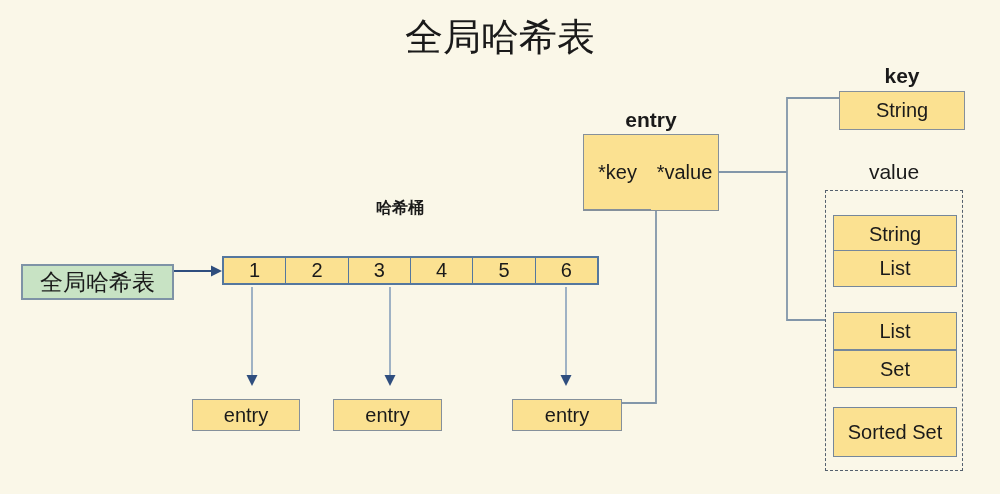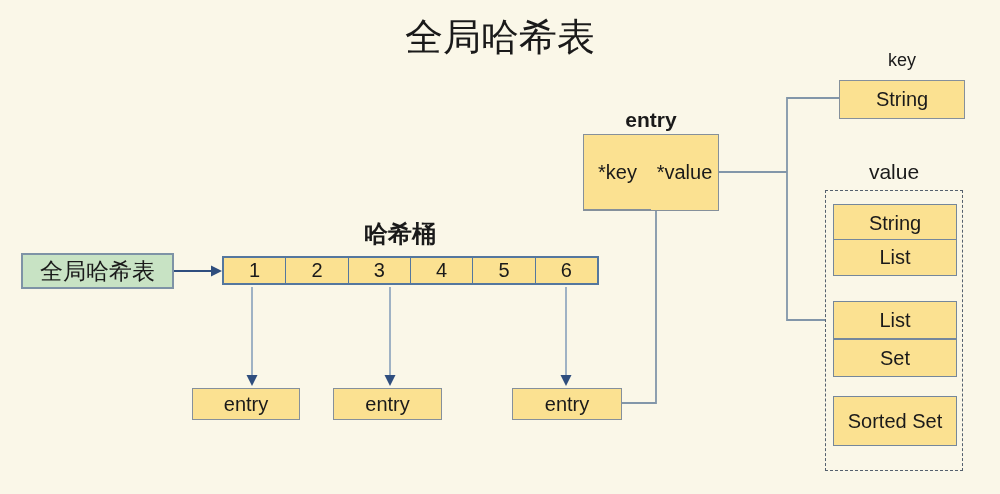--- a/index.html
+++ b/index.html
@@ -36,33 +36,34 @@
   .connectors .drop-line   { stroke: var(--drop_line); stroke-width: 2; }
   .connectors .conn-line   { stroke: var(--connector); stroke-width: 1.8; fill: none; }
   .connectors .head        { fill: var(--arrow); stroke: none; }
   .lbl { position: absolute; z-index: 2; text-align: center; }
   .box {
     position: absolute; z-index: 1;
     display: flex; align-items: center; justify-content: center;
     background: var(--box_fill);
     border: 1.6px solid var(--box_border);
     font-size: 20px;
+    margin-top: 11px;
   }
   .title {
     position: absolute; top: 12px; left: 0; width: 1000px;
     text-align: center; font-size: 38px; font-weight: 500;
     z-index: 2;
   }
   .green-box {
     left: 21px; top: 253px; width: 153px; height: 36px;
     background: var(--table_fill);
     border: 2px solid #7E93A6;
     font-size: 23px;
   }
-  .bucket-label { left: 340px; top: 218px; width: 120px; font-size: 24px; font-weight: 700; }
+  .bucket-label { left: 340px; top: 198px; width: 120px; font-size: 16px; font-weight: 700; }
   .bucket {
     position: absolute; z-index: 1;
     left: 222px; top: 256px; width: 377px; height: 29px;
     display: flex;
     border: 2px solid var(--bucket_border);
     background: var(--box_fill);
   }
   .bucket .cell {
     flex: 1 1 0;
     display: flex; align-items: center; justify-content: center;
@@ -80,21 +81,21 @@
     border: 1.6px solid var(--box_border);
     background: var(--box_fill);
     display: flex; flex-direction: row;
   }
   .entry-detail .row {
     flex: 1 1 0;
     display: flex; align-items: center; justify-content: center;
     font-size: 20px;
   }
   .entry-detail .row.first { border-bottom: 1.5px solid var(--box_border); }
-  .key-label { left: 839px; top: 50px; width: 126px; font-size: 18px; font-weight: 400; }
+  .key-label { left: 839px; top: 64px; width: 126px; font-size: 21px; font-weight: 700; }
   .key-type { left: 839px; top: 80px; width: 126px; height: 39px; }
   .value-label { left: 825px; top: 160px; width: 138px; font-size: 21px; font-weight: 400; }
   .value-panel {
     position: absolute; z-index: 1;
     left: 825px; top: 190px; width: 138px; height: 281px;
     border: 1.6px dashed var(--dashed_border);
     background: transparent;
   }
   .value-panel .box { left: 7px; width: 124px; border-color: #75879B; }
   .vt0 { top: 13px;  height: 38px; }

